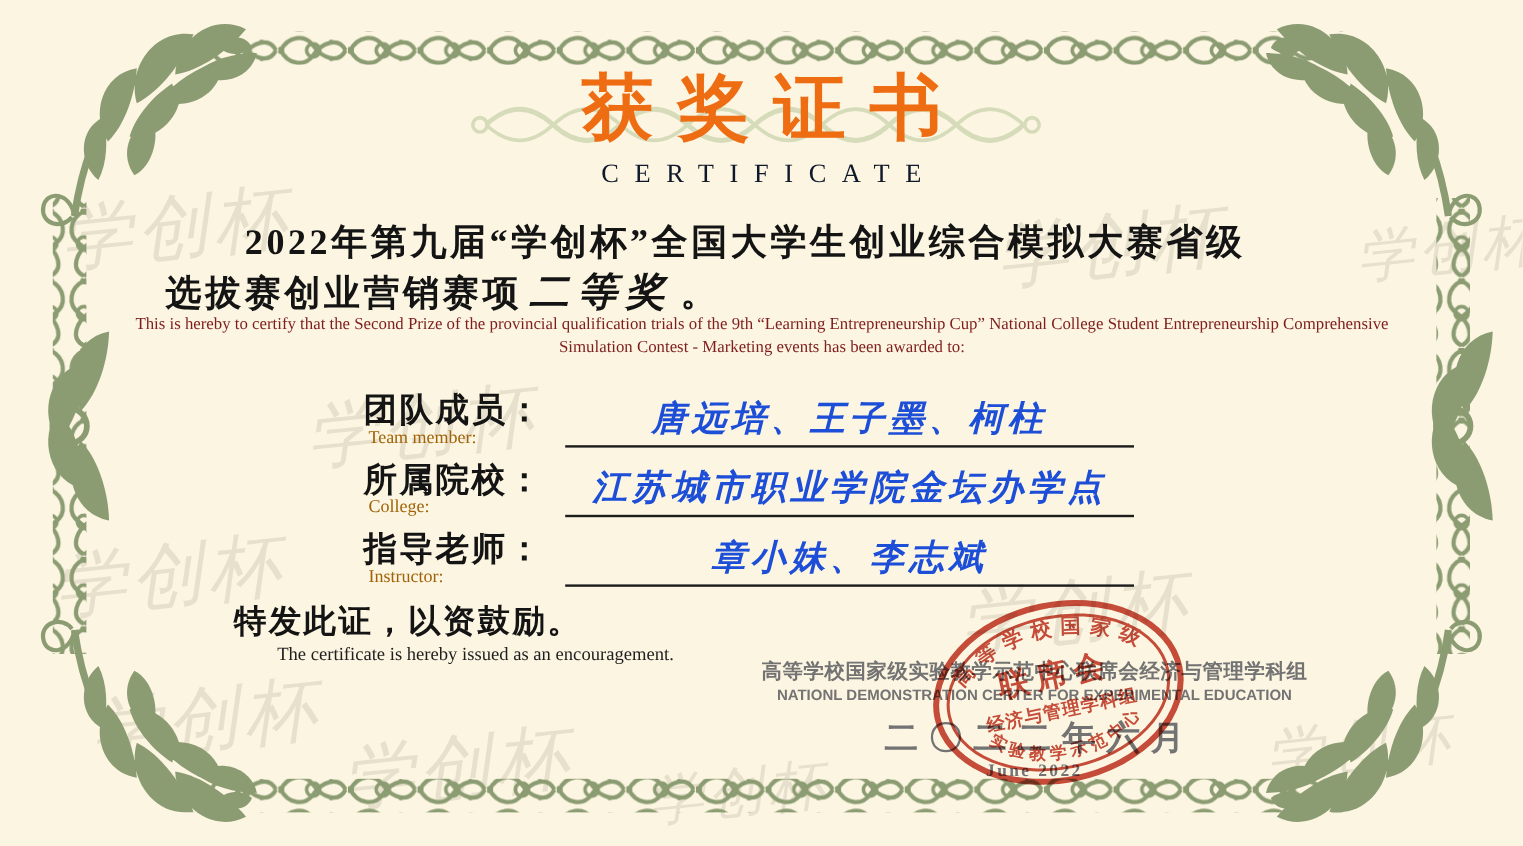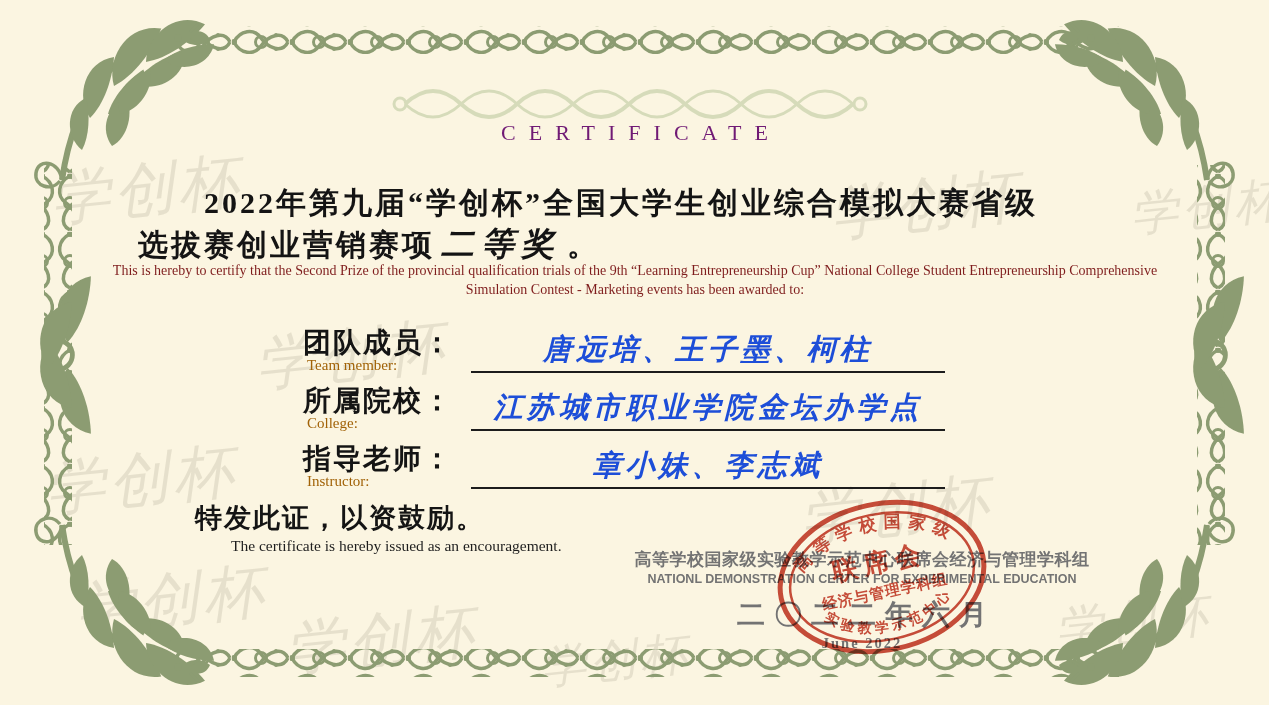--- a/index.html
+++ b/index.html
@@ -14,22 +14,22 @@
              transform:rotate(-12deg);mix-blend-mode:multiply;opacity:.9;}
 
   
   .wm{position:absolute;font-family:cursive,"Liberation Serif",serif;font-style:italic;
       font-size:60px;color:#8d8670;opacity:.18;white-space:nowrap;letter-spacing:4px;
       transform:rotate(-6deg);}
 
   
   .title-cn{position:absolute;top:50px;left:0;width:100%;text-align:center;
     font-size:60px;font-weight:bold;color:#ee6c12;letter-spacing:20px;text-indent:20px;}
-  .title-en{position:absolute;top:120px;left:0;width:100%;text-align:center;
-    font-size:22px;color:#701a75;letter-spacing:13px;text-indent:13px;}
+  .title-en{position:absolute;top:132px;left:0;width:100%;text-align:center;
+    font-size:22px;color:#0f172a;letter-spacing:13px;text-indent:13px;}
 
   
   .body-cn{position:absolute;top:184px;left:138px;width:990px;
     font-size:30px;font-weight:bold;color:#141414;line-height:38px;}
   .body-cn .line1{text-indent:66px;letter-spacing:3px;}
   .body-cn .line2{letter-spacing:3px;margin-top:3px;}
   .award{font-family:cursive,"Liberation Serif",serif;font-style:italic;
     font-size:33px;letter-spacing:7px;padding:0 6px;margin-top:20px;}
   .body-en{position:absolute;top:261px;left:112px;width:1046px;text-align:center;
     font-size:14px;color:#7f1d1d;line-height:19px;}
@@ -136,20 +136,21 @@
     <g opacity="0.55">
       <path d="M405,104 q28,-26 56,0 t56,0 t56,0 t56,0 t56,0 t56,0 t56,0 t56,0" fill="none" stroke="#b9c79b" stroke-width="4"></path>
       <path d="M405,104 q28,26 56,0 t56,0 t56,0 t56,0 t56,0 t56,0 t56,0 t56,0" fill="none" stroke="#b9c79b" stroke-width="3"></path>
       <circle cx="400" cy="104" r="6" fill="none" stroke="#b9c79b" stroke-width="3"></circle>
       <circle cx="860" cy="104" r="6" fill="none" stroke="#b9c79b" stroke-width="3"></circle>
     </g>
   </svg>
 
   <div class="content-layer">
 
+    <div class="title-cn">获奖证书</div>
     <div class="title-en">CERTIFICATE</div>
 
     <div class="body-cn">
       <div class="line1">2022年第九届“学创杯”全国大学生创业综合模拟大赛省级</div>
       <div class="line2"><span>选拔赛创业营销赛项</span><span class="award">二等奖</span><span>。</span>
       </div>
     </div>
 
     <div class="body-en">This is hereby to certify that the Second Prize of the provincial qualification trials of the 9th “Learning Entrepreneurship Cup” National College Student Entrepreneurship Comprehensive Simulation Contest - Marketing events has been awarded to:</div>
 

